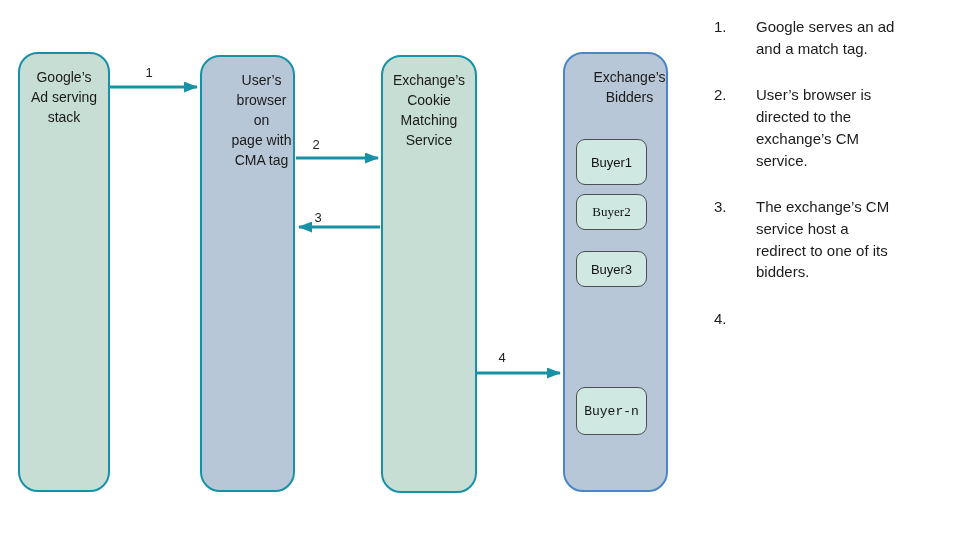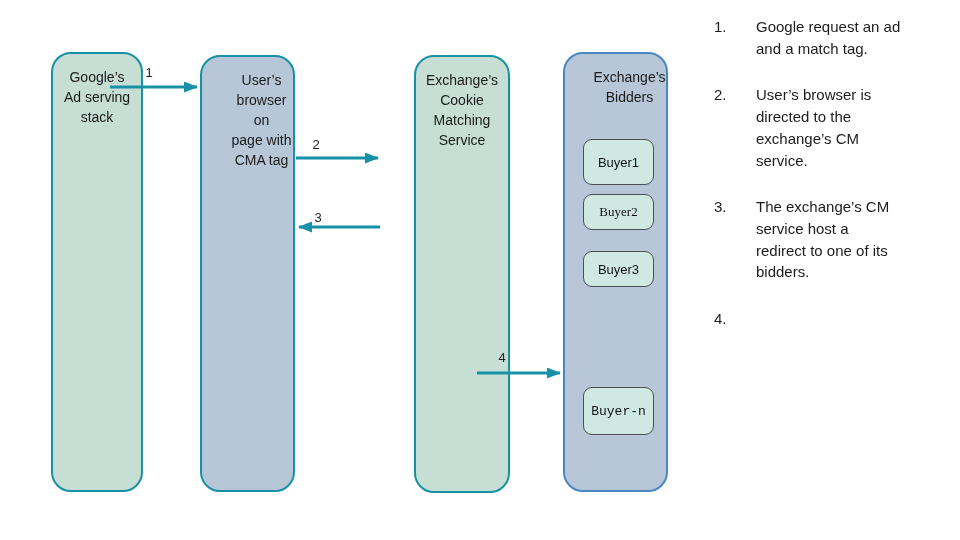--- a/index.html
+++ b/index.html
@@ -13,42 +13,42 @@
     overflow: hidden;
   }
 
   
   .node {
     position: absolute;
     border-radius: 20px;
     border: 2px solid var(--teal-border, #1791a5);
     box-sizing: border-box;
   }
-  .node.green { background: var(--node-green-fill, #c7ded5); margin-left: 33px; }
+  .node.green { background: var(--node-green-fill, #c7ded5); }
   .node.blue  { background: var(--node-blue-fill, #b8c7d7); padding-left: 28px; }
   .node.blue-border { border-color: var(--blue-border, #4a86c6); }
 
   .node-title {
     padding-top: 13px;
     font-size: 14px;
     line-height: 20px;
     text-align: center;
     white-space: pre-line;
     color: #1a1a1a;
   }
 
   #node-google   { left: 18px;  top: 52px; width: 92px;  height: 440px; }
   #node-browser  { left: 200px; top: 55px; width: 95px;  height: 437px; }
   #node-cms      { left: 381px; top: 55px; width: 96px;  height: 438px; }
   #node-bidders  { left: 563px; top: 52px; width: 105px; height: 440px; }
 
   
   .buyer {
     position: absolute;
-    left: 18px;
+    left: 11px;
     width: 71px;
     background: var(--buyer-fill, #cfe9e2);
     border: 1.5px solid var(--buyer-border, #4a5054);
     border-radius: 9px;
     box-sizing: border-box;
     display: flex;
     align-items: center;
     justify-content: center;
     font-size: 13px;
     color: #111;
@@ -140,21 +140,21 @@
   </svg>
 
   <div class="arrow-label" id="arrow-label-1">1</div>
   <div class="arrow-label" id="arrow-label-2">2</div>
   <div class="arrow-label" id="arrow-label-3">3</div>
   <div class="arrow-label" id="arrow-label-4">4</div>
 
   <div class="steps">
     <div class="step">
       <span class="step-num">1.</span>
-      <span class="step-text">Google request an ad
+      <span class="step-text">Google serves an ad
 and a match tag.</span>
     </div>
     <div class="step">
       <span class="step-num">2.</span>
       <span class="step-text">User’s browser is
 directed to the
 exchange’s CM
 service.</span>
     </div>
     <div class="step">

